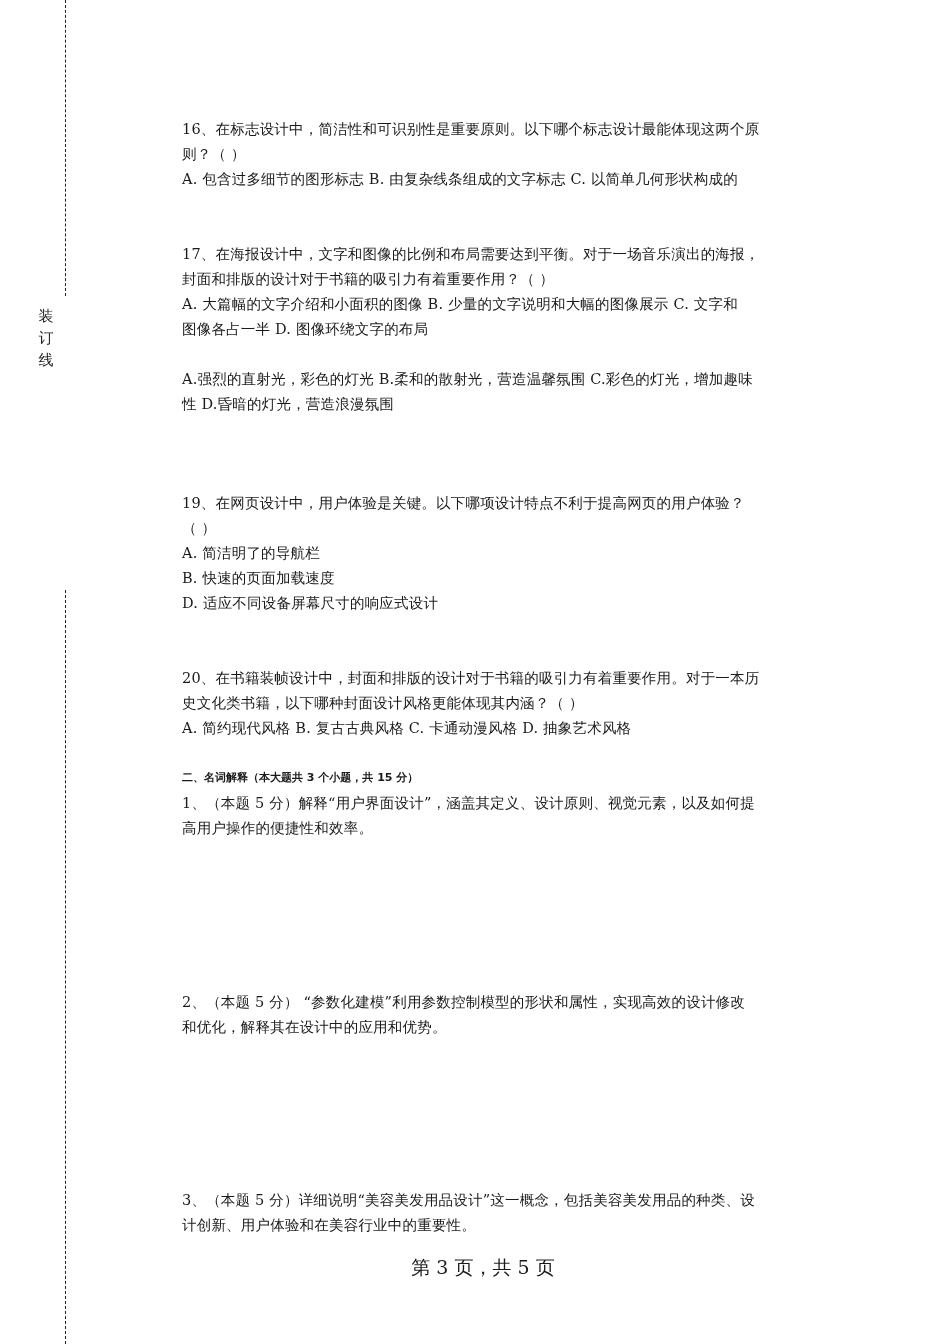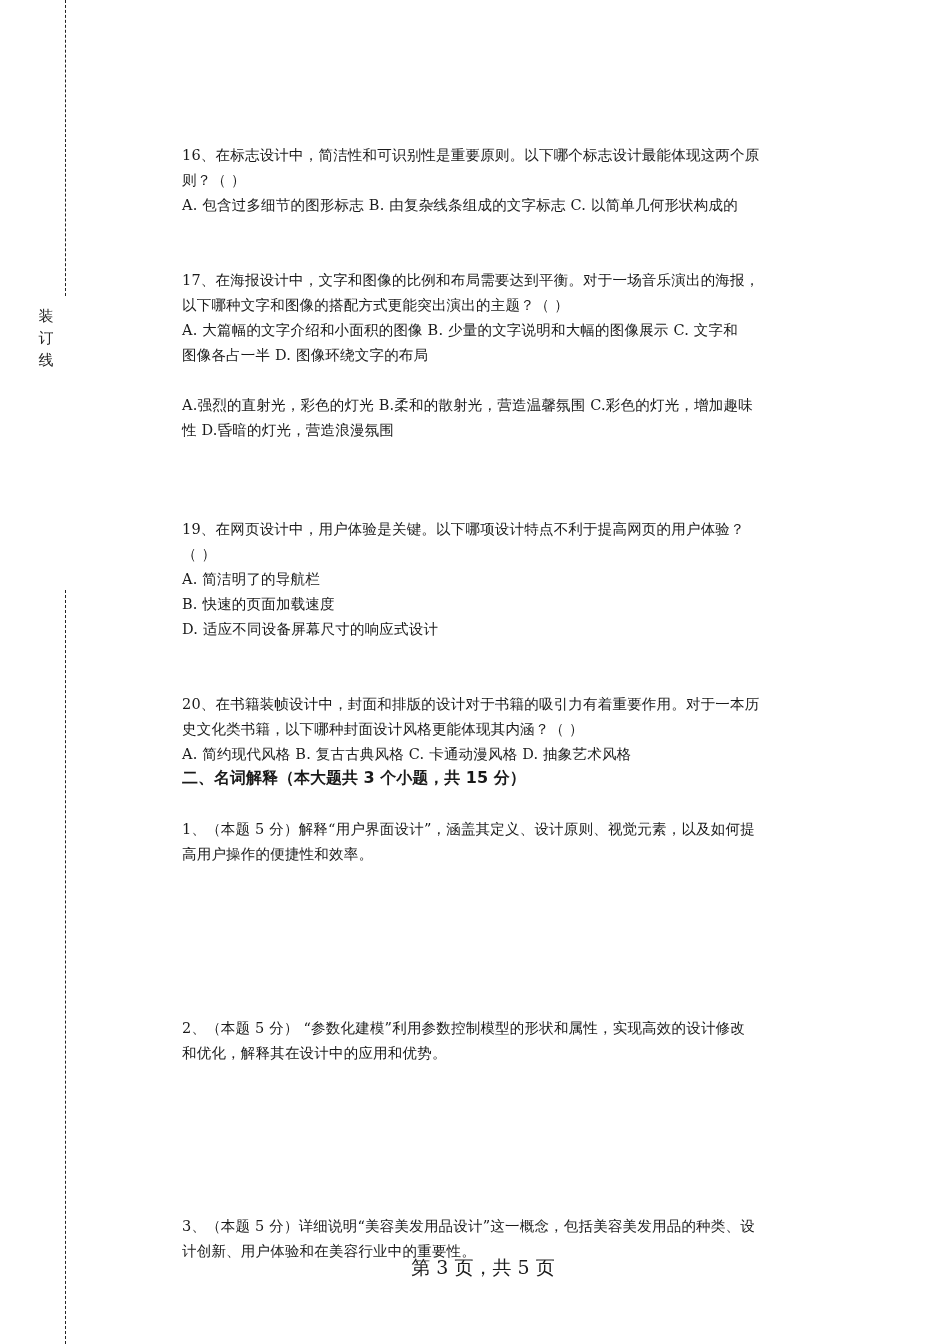--- a/index.html
+++ b/index.html
@@ -20,25 +20,24 @@
     font-family: "DejaVu Sans", sans-serif;
   }
   .binding-label span { display: block; }
   .content {
     position: absolute; left: 182px; top: 0; width: 656px;
   }
   .p {
     position: absolute; left: 0; width: 656px;
     font-size: 14.5px; line-height: 25px; letter-spacing: 0.2px;
     text-align: justify;
-    margin-top: 26px;
   }
   .section-title {
     position: absolute; left: 0; width: 656px;
-    font-size: 16px; line-height: 25px; font-weight: bold;
+    font-size: 11px; line-height: 25px; font-weight: bold;
     font-family: "DejaVu Sans", sans-serif;
   }
   .footer {
     position: absolute; left: 8px; width: 950px; top: 1257px;
     text-align: center; font-size: 19px; line-height: 20px;
   }
   .line { display: block; white-space: nowrap; }
 </style>
 </head>
 <body>
@@ -54,21 +53,21 @@
 <div class="content">
 
   <div class="p" style="top:117px">
     <span class="line">16、在标志设计中，简洁性和可识别性是重要原则。以下哪个标志设计最能体现这两个原</span>
     <span class="line">则？（ ）</span>
     <span class="line">A. 包含过多细节的图形标志 B. 由复杂线条组成的文字标志 C. 以简单几何形状构成的</span>
   </div>
 
   <div class="p" style="top:242px">
     <span class="line">17、在海报设计中，文字和图像的比例和布局需要达到平衡。对于一场音乐演出的海报，</span>
-    <span class="line">以下哪种文字和图像的搭配方式更能突出演出的主题？（ ）</span>
+    <span class="line">封面和排版的设计对于书籍的吸引力有着重要作用？（ ）</span>
     <span class="line">A. 大篇幅的文字介绍和小面积的图像 B. 少量的文字说明和大幅的图像展示 C. 文字和</span>
     <span class="line">图像各占一半 D. 图像环绕文字的布局</span>
   </div>
 
   <div class="p" style="top:367px">
     <span class="line">A.强烈的直射光，彩色的灯光 B.柔和的散射光，营造温馨氛围 C.彩色的灯光，增加趣味</span>
     <span class="line">性 D.昏暗的灯光，营造浪漫氛围</span>
   </div>
 
   <div class="p" style="top:491px">

